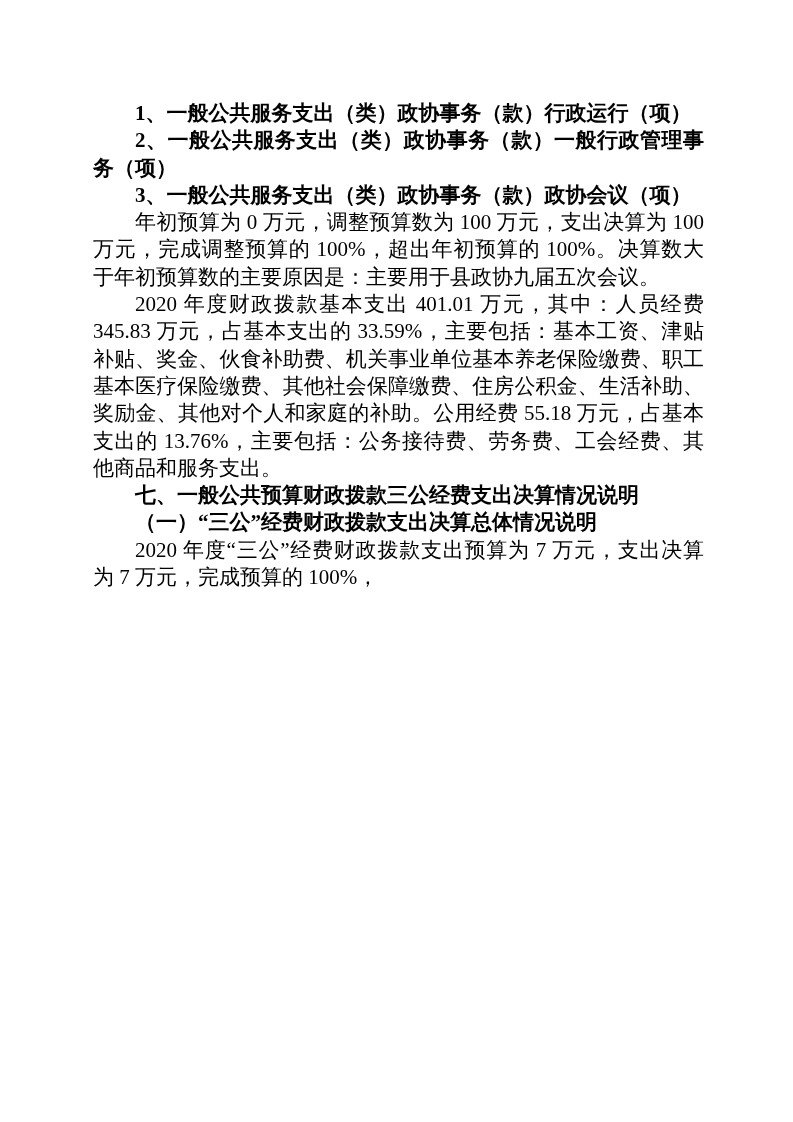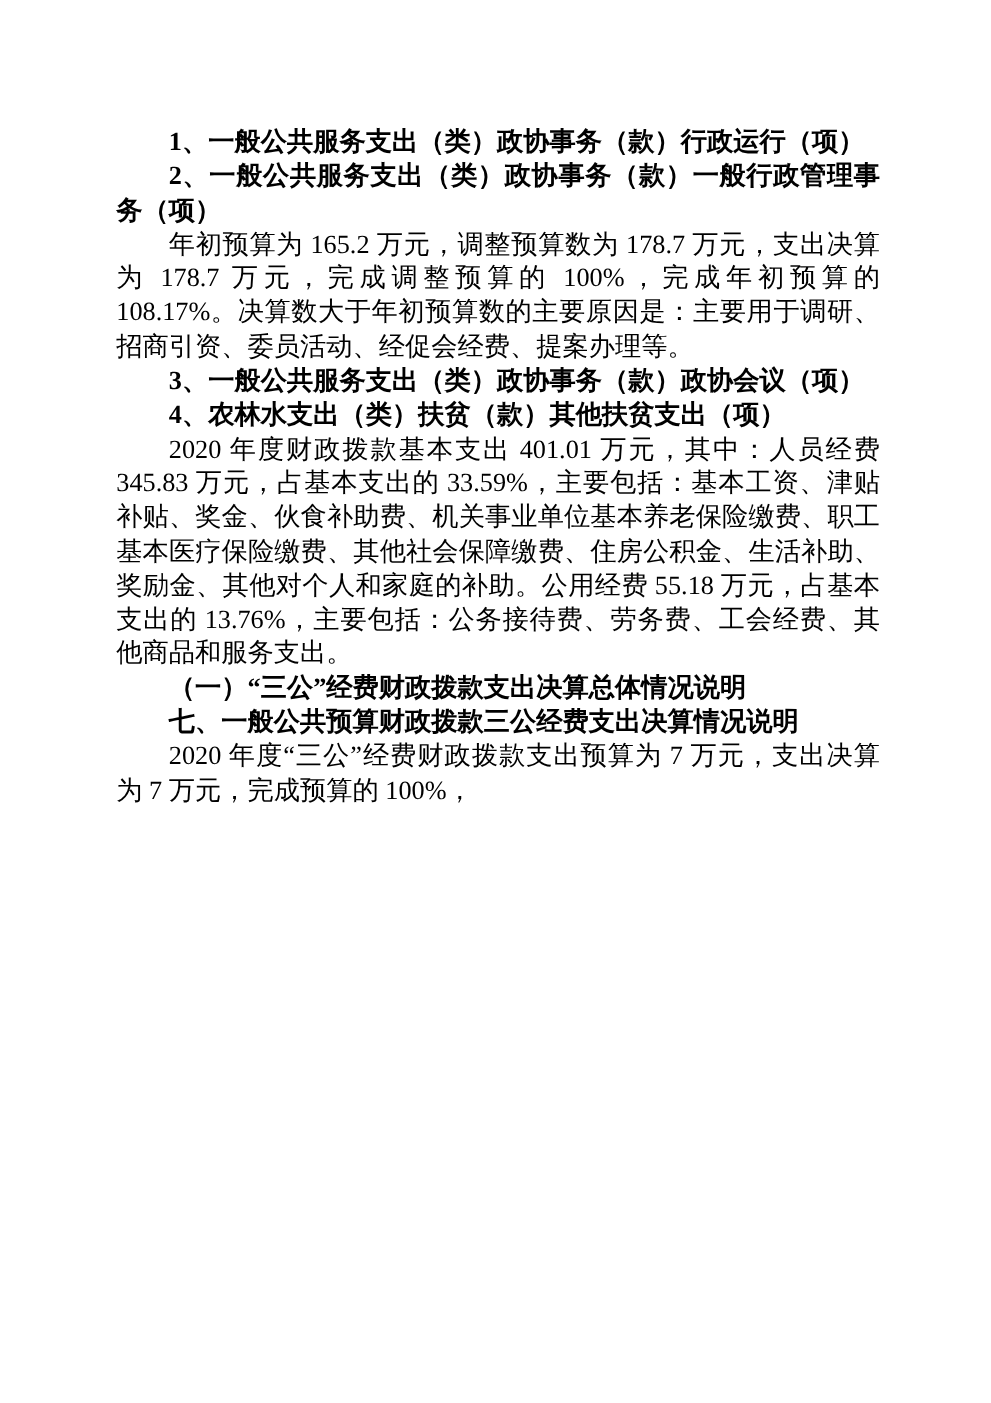--- a/index.html
+++ b/index.html
@@ -35,21 +35,20 @@
     font-weight: bold;
   }
 </style>
 </head>
 <body>
 
 <div class="page">
   <div class="content">
     <p class="heading">1、一般公共服务支出（类）政协事务（款）行政运行（项）</p>
     <p class="heading">2、一般公共服务支出（类）政协事务（款）一般行政管理事务（项）</p>
-    <p class="para">年初预算为 165.2 万元，调整预算数为 178.7 万元，支出决算为 178.7 万元，完成调整预算的 100%，完成年初预算的 108.17%。决算数大于年初预算数的主要原因是：主要用于调研、招商引资、委员活动、经促会经费、提案办理等。</p>
     <p class="heading">3、一般公共服务支出（类）政协事务（款）政协会议（项）</p>
-    <p class="heading">4、农林水支出（类）扶贫（款）其他扶贫支出（项）</p>
+    <p class="para">年初预算为 0 万元，调整预算数为 100 万元，支出决算为 100 万元，完成调整预算的 100%，超出年初预算的 100%。决算数大于年初预算数的主要原因是：主要用于县政协九届五次会议。</p>
     <p class="para">2020 年度财政拨款基本支出 401.01 万元，其中：人员经费 345.83 万元，占基本支出的 33.59%，主要包括：基本工资、津贴补贴、奖金、伙食补助费、机关事业单位基本养老保险缴费、职工基本医疗保险缴费、其他社会保障缴费、住房公积金、生活补助、奖励金、其他对个人和家庭的补助。公用经费 55.18 万元，占基本支出的 13.76%，主要包括：公务接待费、劳务费、工会经费、其他商品和服务支出。</p>
+    <p class="heading">七、一般公共预算财政拨款三公经费支出决算情况说明</p>
     <p class="heading">（一）“三公”经费财政拨款支出决算总体情况说明</p>
-    <p class="heading">七、一般公共预算财政拨款三公经费支出决算情况说明</p>
     <p class="para">2020 年度“三公”经费财政拨款支出预算为 7 万元，支出决算为 7 万元，完成预算的 100%，</p>
   </div>
 </div>
 
 </body></html>

